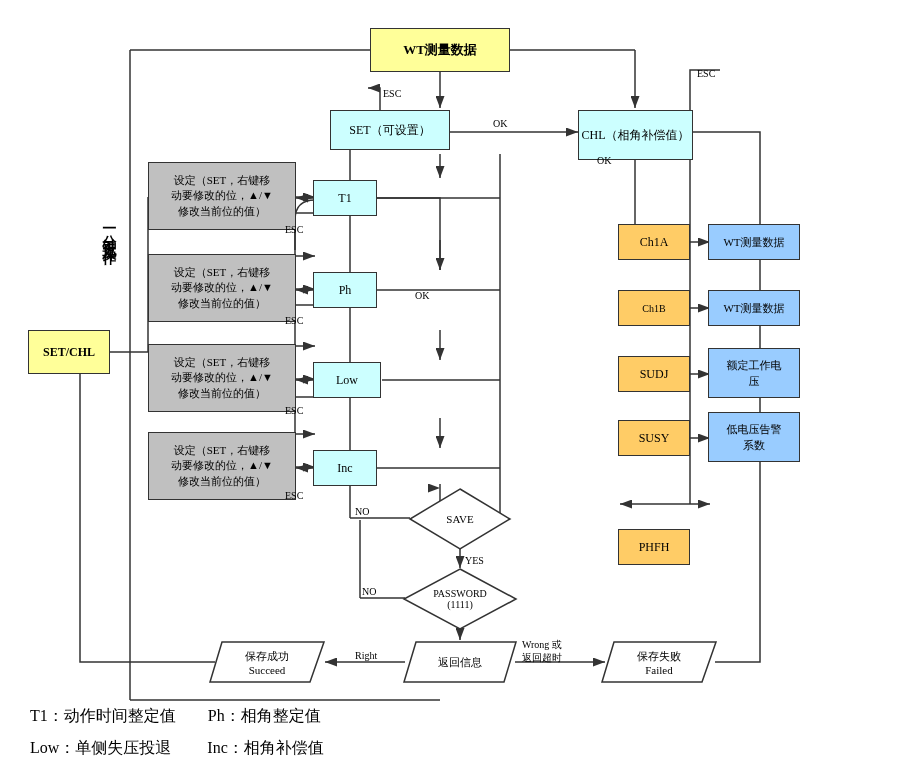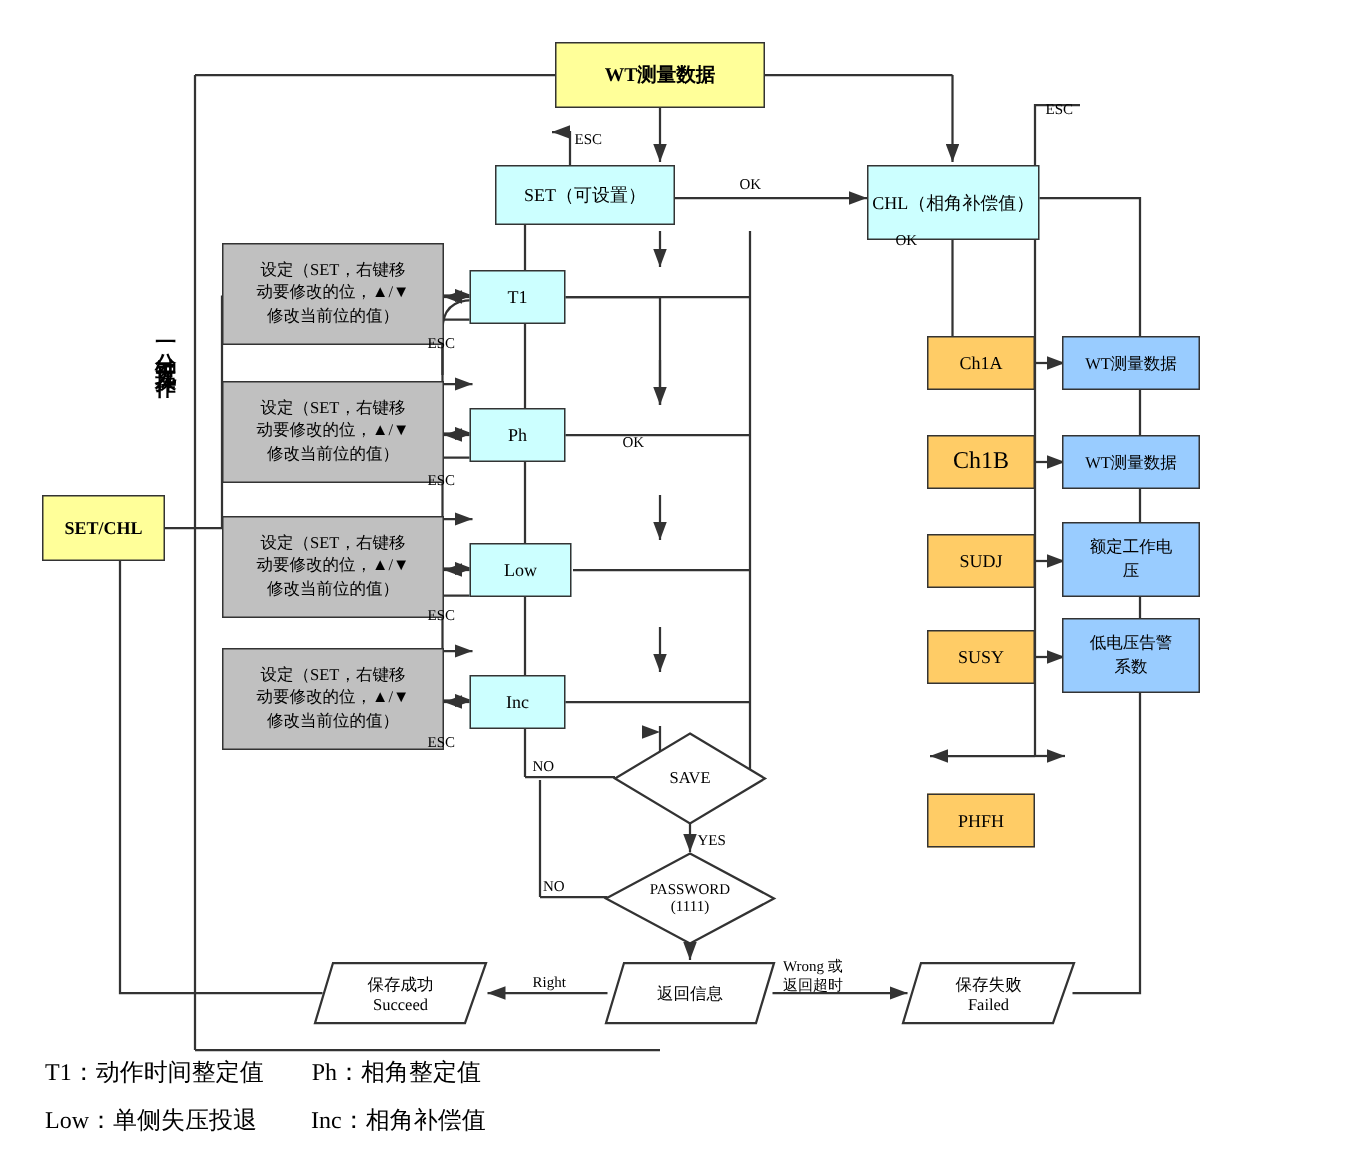--- a/index.html
+++ b/index.html
@@ -274,21 +274,21 @@
   </div>
 
   <div class="box box-yellow" style="left:28px;top:330px;width:82px;height:44px;font-size:12px;font-weight:bold;">
     <span>SET/CHL</span>
   </div>
 
   <div class="box box-orange" style="left:618px;top:224px;width:72px;height:36px;font-size:12px;">
     <span>Ch1A</span>
   </div>
 
-  <div class="box box-orange" style="left:618px;top:290px;width:72px;height:36px;font-size:16px;">
+  <div class="box box-orange" style="left:618px;top:290px;width:72px;height:36px;font-size:10px;">
     <span>Ch1B</span>
   </div>
 
   <div class="box box-orange" style="left:618px;top:356px;width:72px;height:36px;font-size:12px;">
     <span>SUDJ</span>
   </div>
 
   <div class="box box-orange" style="left:618px;top:420px;width:72px;height:36px;font-size:12px;">
     <span>SUSY</span>
   </div>

